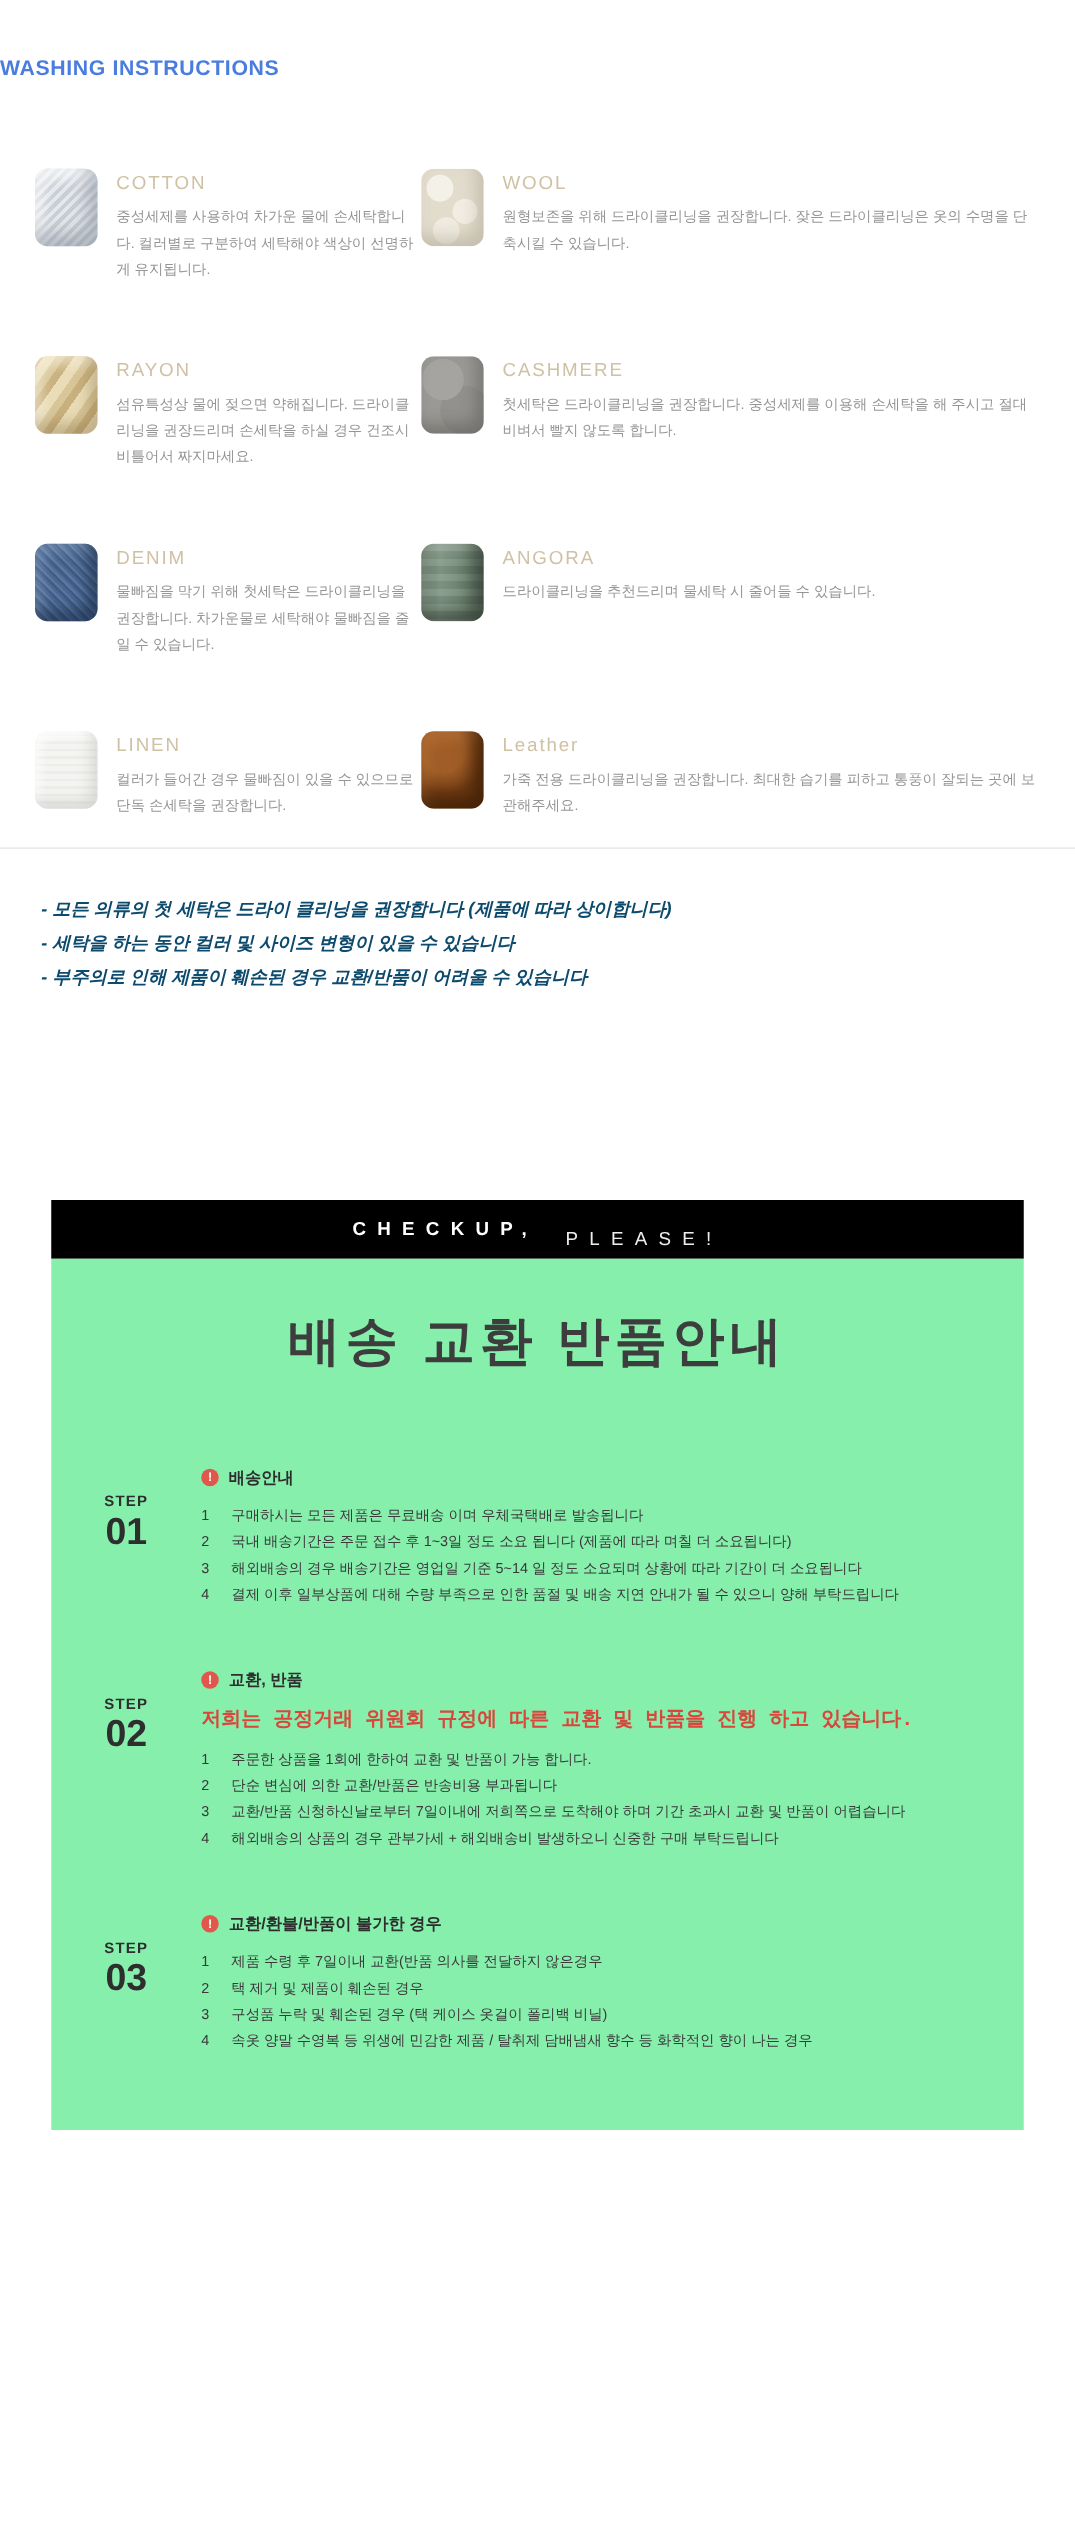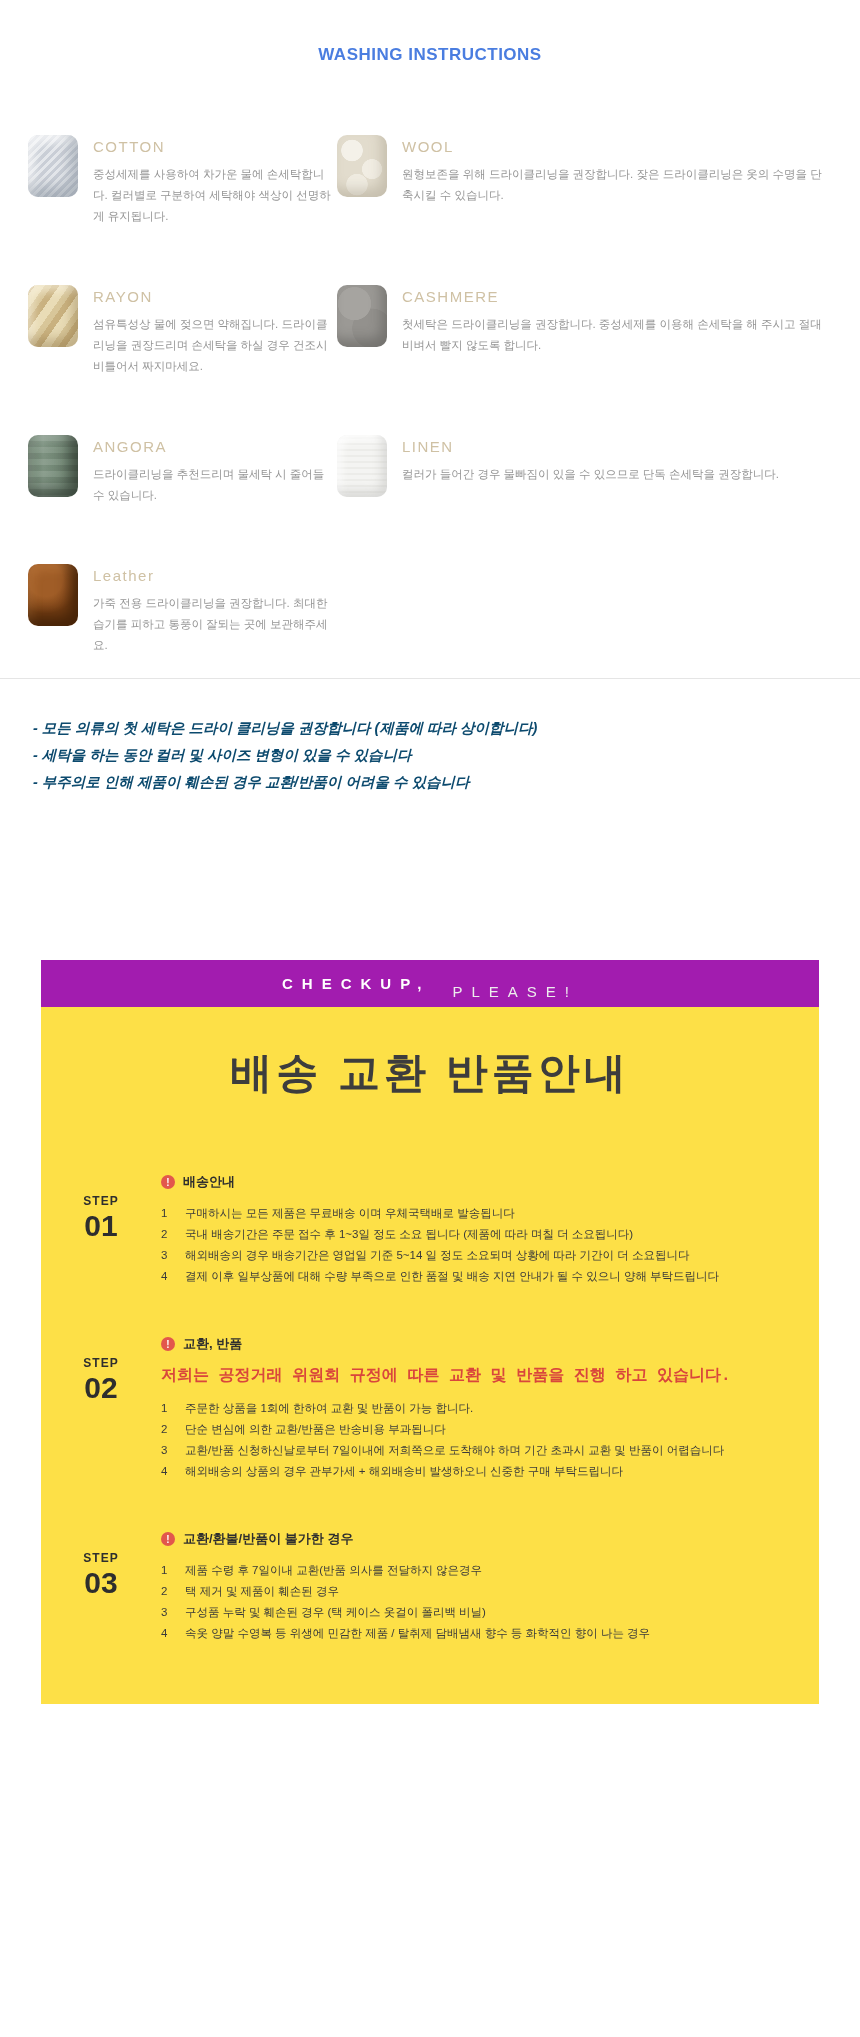--- a/index.html
+++ b/index.html
@@ -4,21 +4,21 @@
 <style>
   html,body { margin:0; padding:0; background:#ffffff; }
   body {
     width:860px; min-height:2037px;
     font-family:"Liberation Sans", sans-serif;
     color:#333; position:relative;
   }
 
   
   .main-title {
-    padding-top:45px; text-align:center;
+    padding-top:45px; text-align:left;
     color:#4a7de0; font-size:17px; font-weight:bold; letter-spacing:.5px;
   }
   .fabric-grid {
     margin-top:70px; padding:0 30px 0 28px;
     display:grid; grid-template-columns:309px 1fr; row-gap:58px;
   }
   .fabric { display:flex; align-items:flex-start; }
   .swatch { width:50px; height:62px; border-radius:10px; flex:0 0 50px; }
   .sw-cotton   { background:repeating-linear-gradient(135deg,#c9ced6 0 3px,#e4e7eb 3px 6px); box-shadow:inset -8px -10px 14px rgba(120,130,145,.45), inset 6px 8px 10px rgba(255,255,255,.7); }
   .sw-wool     { background:radial-gradient(circle at 30% 25%,#f4f1e9 0 18%,transparent 19%),radial-gradient(circle at 70% 55%,#f1ede3 0 20%,transparent 21%),radial-gradient(circle at 40% 80%,#efebe0 0 18%,transparent 19%),#e2dccd; box-shadow:inset -6px -8px 12px rgba(150,140,120,.35); }
@@ -36,27 +36,27 @@
   .fabric-grid > .fabric:nth-child(even) .fabric-desc { max-width:450px; }
 
   .divider { margin-top:22px; border-top:1px solid #e5e5e5; }
 
   .notes { margin:36px 0 0 33px; }
   .note  { font-style:italic; font-weight:bold; color:#0c4a6e; font-size:14.5px; line-height:27px; }
 
   
   .checkup { width:778px; margin:164px auto 0; }
   .banner {
-    height:47px; background:#a21caf; color:#ffffff;
+    height:47px; background:#000000; color:#ffffff;
     display:flex; align-items:center; justify-content:center; font-size:15px;
   }
   .banner-bold  { font-weight:bold; letter-spacing:9px; }
   .banner-light { font-weight:normal; letter-spacing:9px; margin-left:22px; color:#ededed;margin-top:15px; }
 
-  .panel { background:#fde047; padding:38px 0 60px; }
+  .panel { background:#86efac; padding:38px 0 60px; }
   .panel-title {
     text-align:center; font-size:42px; font-weight:bold;
     color:#3d3d3d; letter-spacing:4px;
   }
 
   .step-row { display:flex; margin-top:72px; }
   .step-row + .step-row { margin-top:48px; }
   .step-col { flex:0 0 120px; width:120px; text-align:center; padding-top:21px; color:#2e2e2e; }
   .step-label  { font-size:12px; font-weight:bold; letter-spacing:1px; }
   .step-number { font-size:30px; font-weight:bold; margin-top:1px; }
@@ -100,20 +100,27 @@
     </div>
   </div>
   <div class="fabric">
     <div class="swatch sw-cashmere"></div>
     <div class="fabric-text">
       <div class="fabric-name">CASHMERE</div>
       <div class="fabric-desc">첫세탁은 드라이클리닝을 권장합니다. 중성세제를 이용해 손세탁을 해 주시고 절대 비벼서 빨지 않도록 합니다.</div>
     </div>
   </div>
   <div class="fabric">
+    <div class="swatch sw-denim"></div>
+    <div class="fabric-text">
+      <div class="fabric-name">DENIM</div>
+      <div class="fabric-desc">물빠짐을 막기 위해 첫세탁은 드라이클리닝을 권장합니다. 차가운물로 세탁해야 물빠짐을 줄일 수 있습니다.</div>
+    </div>
+  </div>
+  <div class="fabric">
     <div class="swatch sw-angora"></div>
     <div class="fabric-text">
       <div class="fabric-name">ANGORA</div>
       <div class="fabric-desc">드라이클리닝을 추천드리며 물세탁 시 줄어들 수 있습니다.</div>
     </div>
   </div>
   <div class="fabric">
     <div class="swatch sw-linen"></div>
     <div class="fabric-text">
       <div class="fabric-name">LINEN</div>

